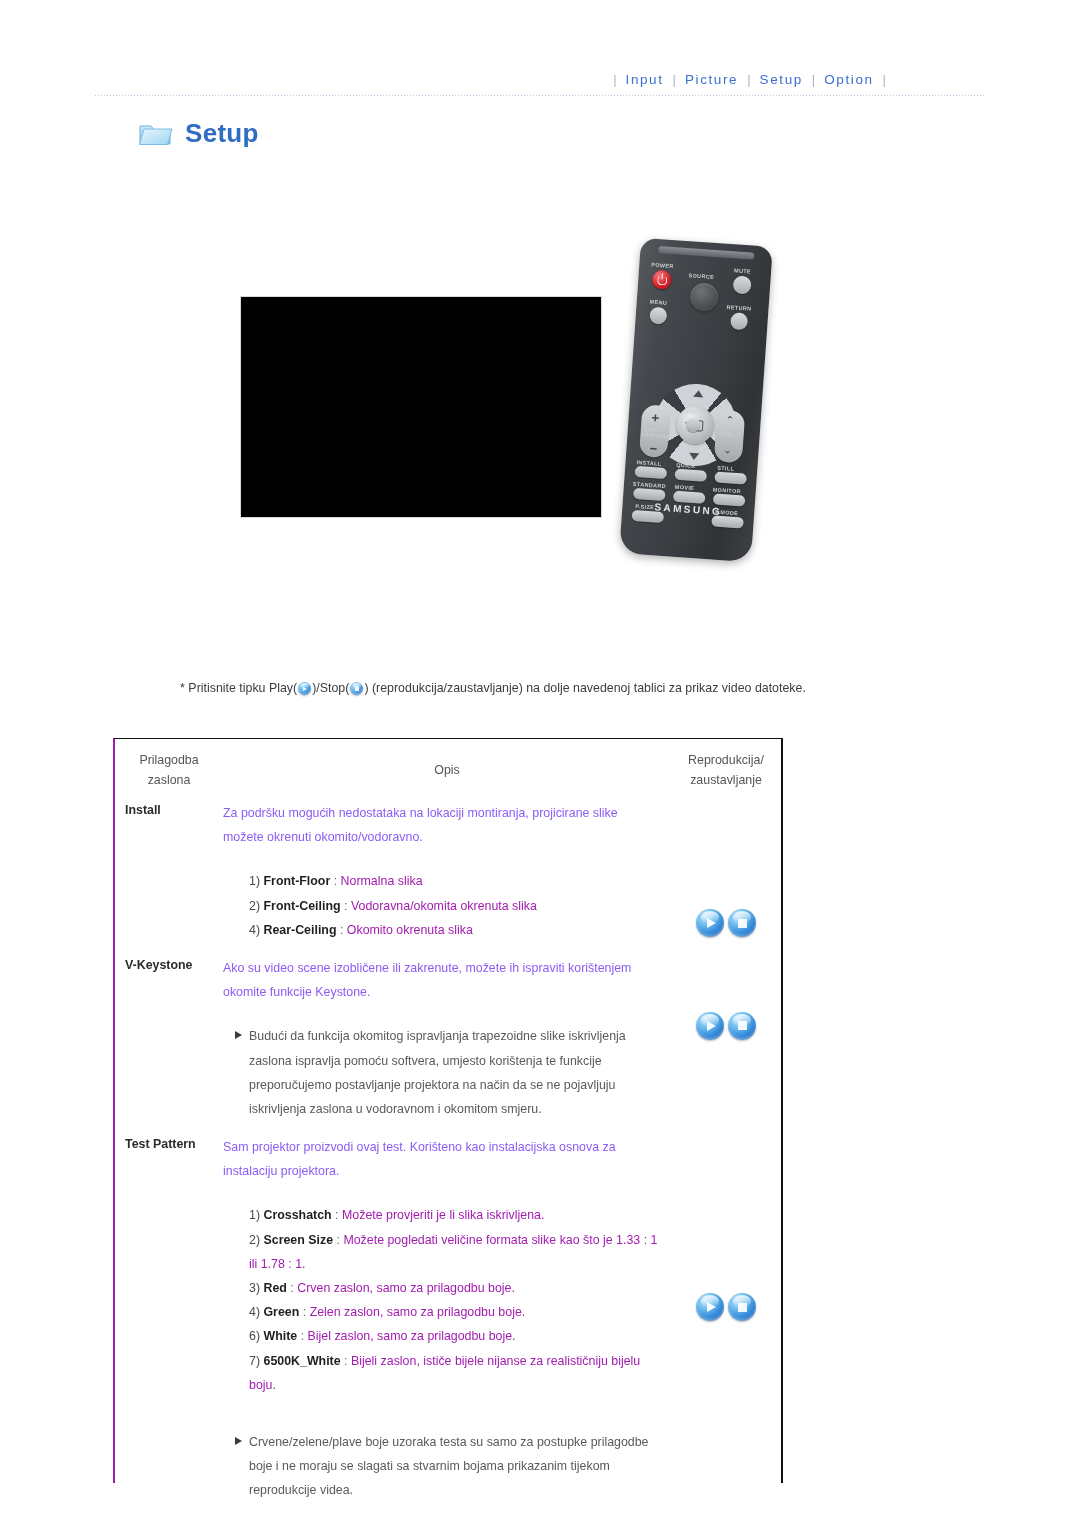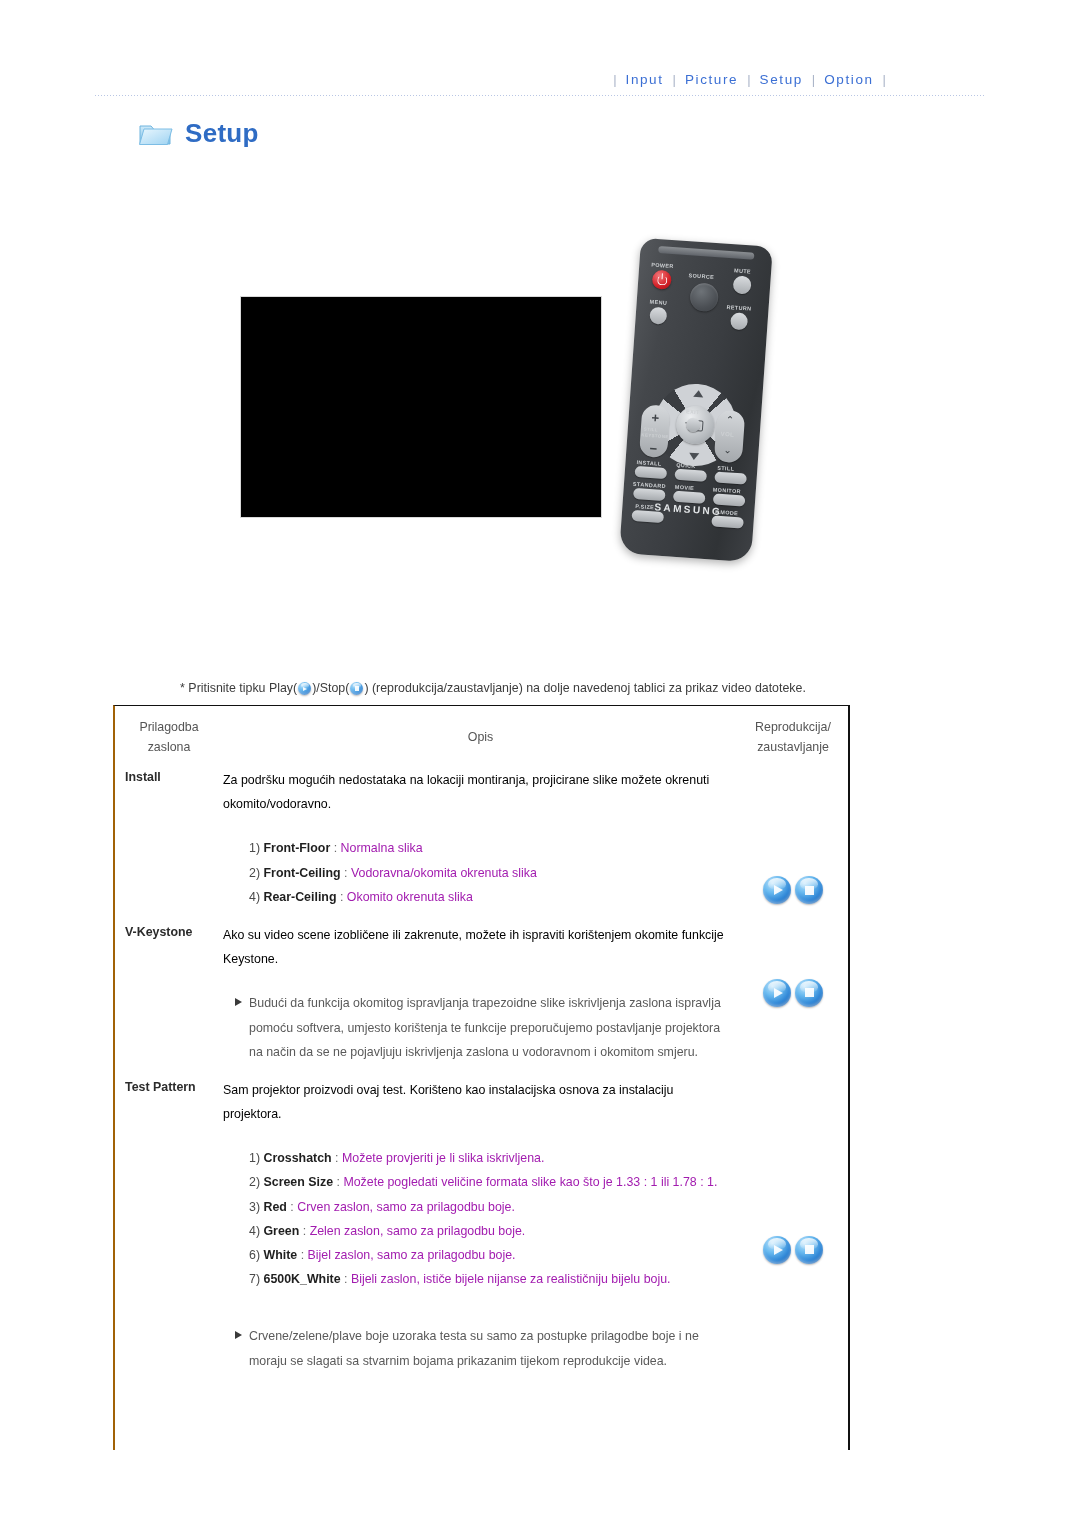--- a/index.html
+++ b/index.html
@@ -108,23 +108,23 @@
   .table-note .inline-btn {
     display: inline-block;
     vertical-align: -3px;
     margin: 0 1px;
   }
 
   
   .data-table {
     position: absolute;
     left: 113px;
-    top: 705px;
-    width: 737px;
-    border-left: 2px solid #a16207;
+    top: 738px;
+    width: 670px;
+    border-left: 2px solid #a21caf;
     border-right: 2px solid #111;
     border-top: 1px solid #111;
     box-sizing: border-box;
     height: 745px;
   }
   .thead {
     display: flex;
     align-items: center;
     height: 62px;
     font-size: 12.4px;
@@ -158,21 +158,21 @@
   }
   .cell-ctrl {
     width: 110px;
     flex: none;
     display: flex;
     justify-content: center;
     align-items: flex-start;
     gap: 4px;
     padding-top: 4px;
   }
-  .desc-lead { color: #000000; }
+  .desc-lead { color: #8b5cf6; }
   .numlist { margin-top: 20px; padding-left: 26px; }
   .numlist .li { line-height: 1.95; }
   .numlist .li b { color: #1f1f1f; font-weight: bold; }
   .numlist .li .colon { color: #6a6a6a; }
   .numlist .li .txt { color: #a21caf; }
   .bullet-block {
     margin-top: 20px;
     padding-left: 12px;
     display: flex;
     gap: 7px;

